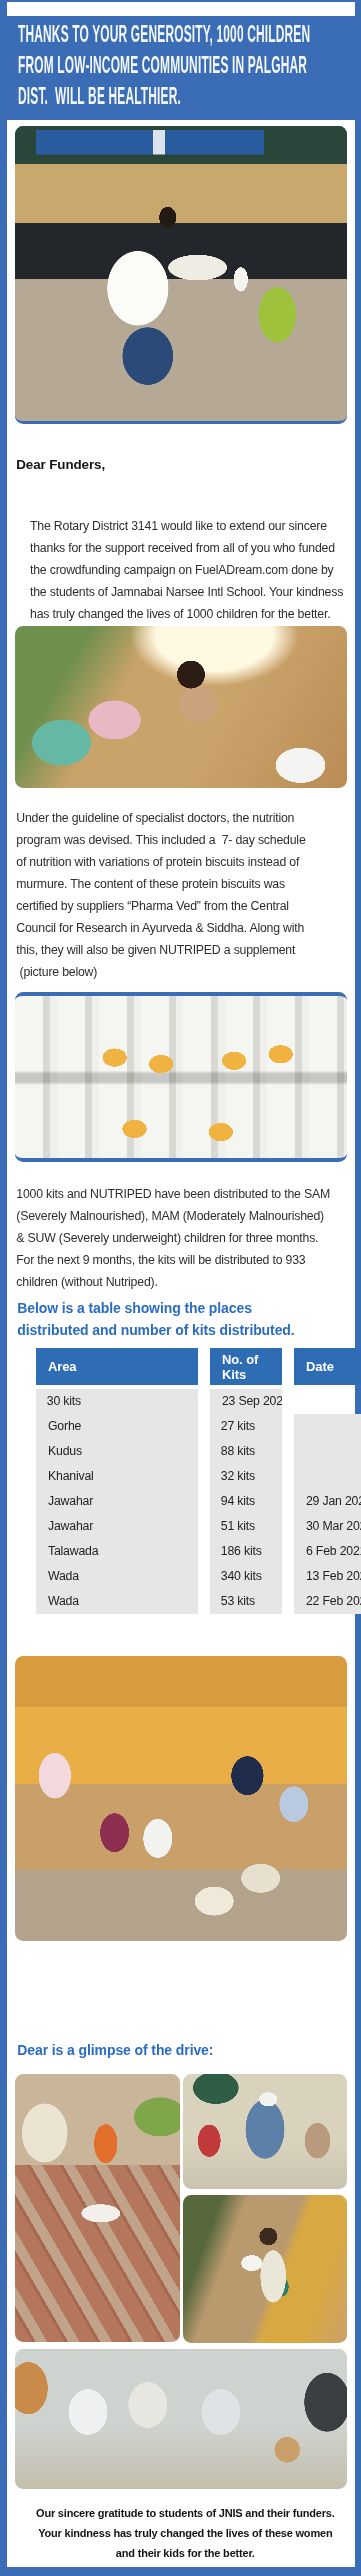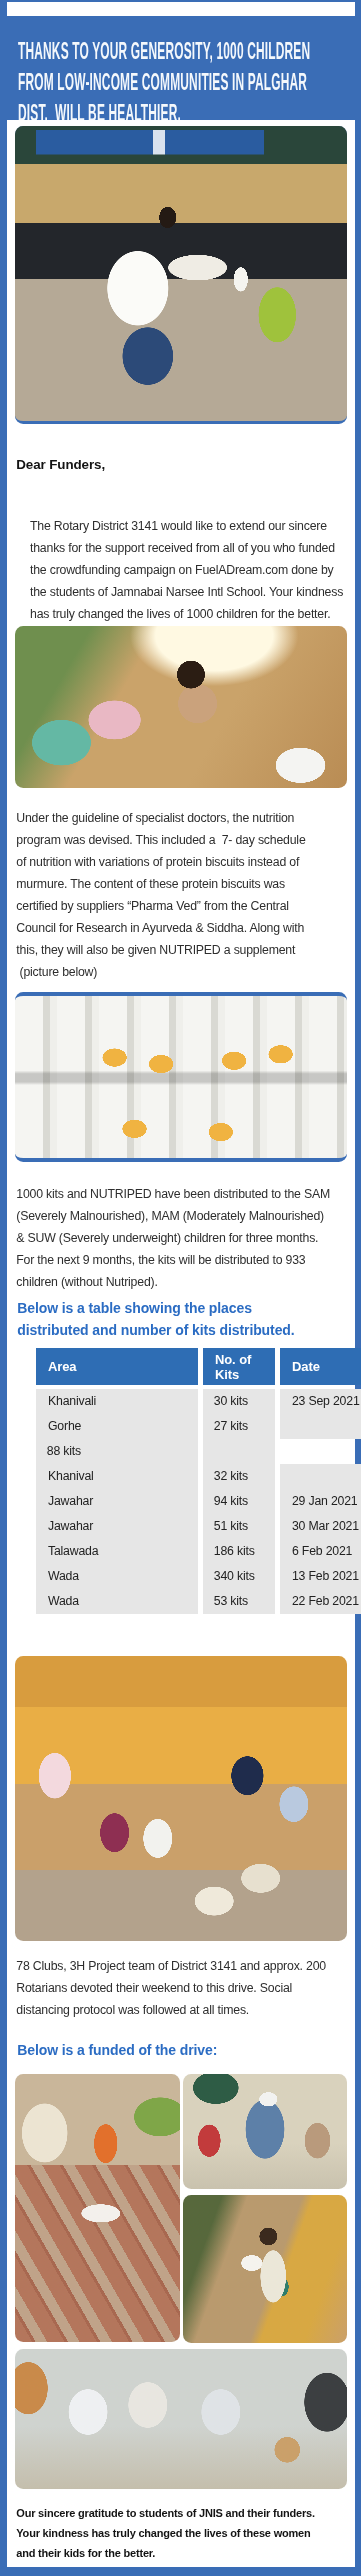--- a/index.html
+++ b/index.html
@@ -4,38 +4,38 @@
 <style>
   :root{
     --frame-blue:#3a6db6; --header-text:#f4f8fc; --heading-blue:#2b6cc3;
     --table-header-bg:#2e6db4; --table-row-bg:#e6e6e6; --body-text:#2e2e2e;
   }
   html,body{margin:0;padding:0;background:#4a4a4a;}
   .page{position:relative;width:362px;height:2576px;background:var(--frame-blue);
         font-family:"Liberation Sans",sans-serif;overflow:hidden;margin:0 auto;}
   .topbar{position:absolute;left:7px;top:2.3px;width:348px;height:13.4px;background:#ffffff;}
   
-  .hdr{position:absolute;left:17.5px;top:36px;width:341px;color:var(--header-text);}
+  .hdr{position:absolute;left:17.5px;top:19px;width:341px;color:var(--header-text);}
   .t-line{white-space:pre;font-weight:700;font-size:23px;line-height:31px;
           transform:scaleX(.52);transform-origin:0 50%;letter-spacing:0.3px;}
   
   .content{position:absolute;left:7px;top:120px;width:348px;height:2447px;background:#ffffff;}
   .content *{box-sizing:border-box;}
   .abs{position:absolute;}
   
   .para{margin:0;font-size:12.3px;line-height:22px;letter-spacing:-0.2px;color:var(--body-text);
         white-space:pre-wrap;width:335px;}
   .greeting{font-size:13.4px;font-weight:700;color:#141414;letter-spacing:-0.1px;}
   .bluehead{margin:1px;font-size:14px;font-weight:700;line-height:22px;color:var(--heading-blue);
             white-space:pre-wrap;letter-spacing:-0.1px;width:330px;}
   .closing{font-weight:700;font-size:11px;line-height:20px;letter-spacing:-0.2px;color:#141414;
            white-space:pre-wrap;width:338px;}
   
   .ktable{left:9.3px;top:1228px;width:330px;}
-  .trow{display:grid;grid-template-columns:162px 72px 86px;column-gap:5px;padding-left:20px;}
+  .trow{display:grid;grid-template-columns:162px 72px 86px;column-gap:12px;padding-left:20px;}
   .th{height:37px;background:var(--table-header-bg);color:#ffffff;font-weight:700;font-size:13px;
       display:flex;align-items:center;padding-left:11.7px;letter-spacing:-0.1px;}
   .thead{margin-bottom:4.1px;}
   .td{height:25px;background:var(--table-row-bg);font-size:12.3px;color:#222222;
       line-height:25px;padding-left:11.7px;letter-spacing:-0.2px;
       white-space:nowrap;overflow:hidden;}
   .td.c2{padding-left:10.5px;}
   
   .photo{border-radius:8.2px;background-color:#4d6f9f;background-repeat:no-repeat;overflow:hidden;}
   .p1{left:7.6px;top:6.4px;width:332px;height:298px;
@@ -161,30 +161,30 @@
     <h2 class="bluehead abs" style="left:9.3px;top:1176px;">Below is a table showing the places
 distributed and number of kits distributed.</h2>
 
     <div class="ktable abs">
       <div class="trow thead">
         <div class="th">Area</div>
         <div class="th">No. of Kits</div>
         <div class="th">Date</div>
       </div>
       <div class="trow">
-        <div class="td">Khanivali</div>
         <div class="td c2">30 kits</div>
         <div class="td">23 Sep 2021</div>
       </div>
       <div class="trow">
         <div class="td">Gorhe</div>
         <div class="td c2">27 kits</div>
         <div class="td"></div>
       </div>
       <div class="trow">
+        <div class="td">Kudus</div>
         <div class="td c2">88 kits</div>
         <div class="td"></div>
       </div>
       <div class="trow">
         <div class="td">Khanival</div>
         <div class="td c2">32 kits</div>
         <div class="td"></div>
       </div>
       <div class="trow">
         <div class="td">Jawahar</div>
@@ -208,30 +208,27 @@
       </div>
       <div class="trow">
         <div class="td">Wada</div>
         <div class="td c2">53 kits</div>
         <div class="td">22 Feb 2021</div>
       </div>
     </div>
 
     <div class="photo p4 abs"></div>
 
-    <p class="para abs" style="left:9.3px;top:1835px;">78 Clubs, 3H Project team of District 3141 and approx. 200
-Rotarians devoted their weekend to this drive. Social
-distancing protocol was followed at all times.</p>
-
-    <h2 class="bluehead abs" style="left:9.3px;top:1918px;">Below is a funded of the drive:</h2>
+
+    <h2 class="bluehead abs" style="left:9.3px;top:1918px;">Dear is a glimpse of the drive:</h2>
 
     <div class="photo gl abs"></div>
     <div class="photo gr1 abs"></div>
     <div class="photo gr2 abs"></div>
     <div class="photo gb abs"></div>
 
-    <p class="closing abs" style="left:9.3px;top:2383px;margin:0;">Our sincere gratitude to students of JNIS and their funders.
+    <p class="closing abs" style="left:9.3px;top:2383px;margin:0;text-align:center;">Our sincere gratitude to students of JNIS and their funders.
 Your kindness has truly changed the lives of these women
 and their kids for the better.</p>
 
   </main>
 </div>
 
 
 </body></html>

